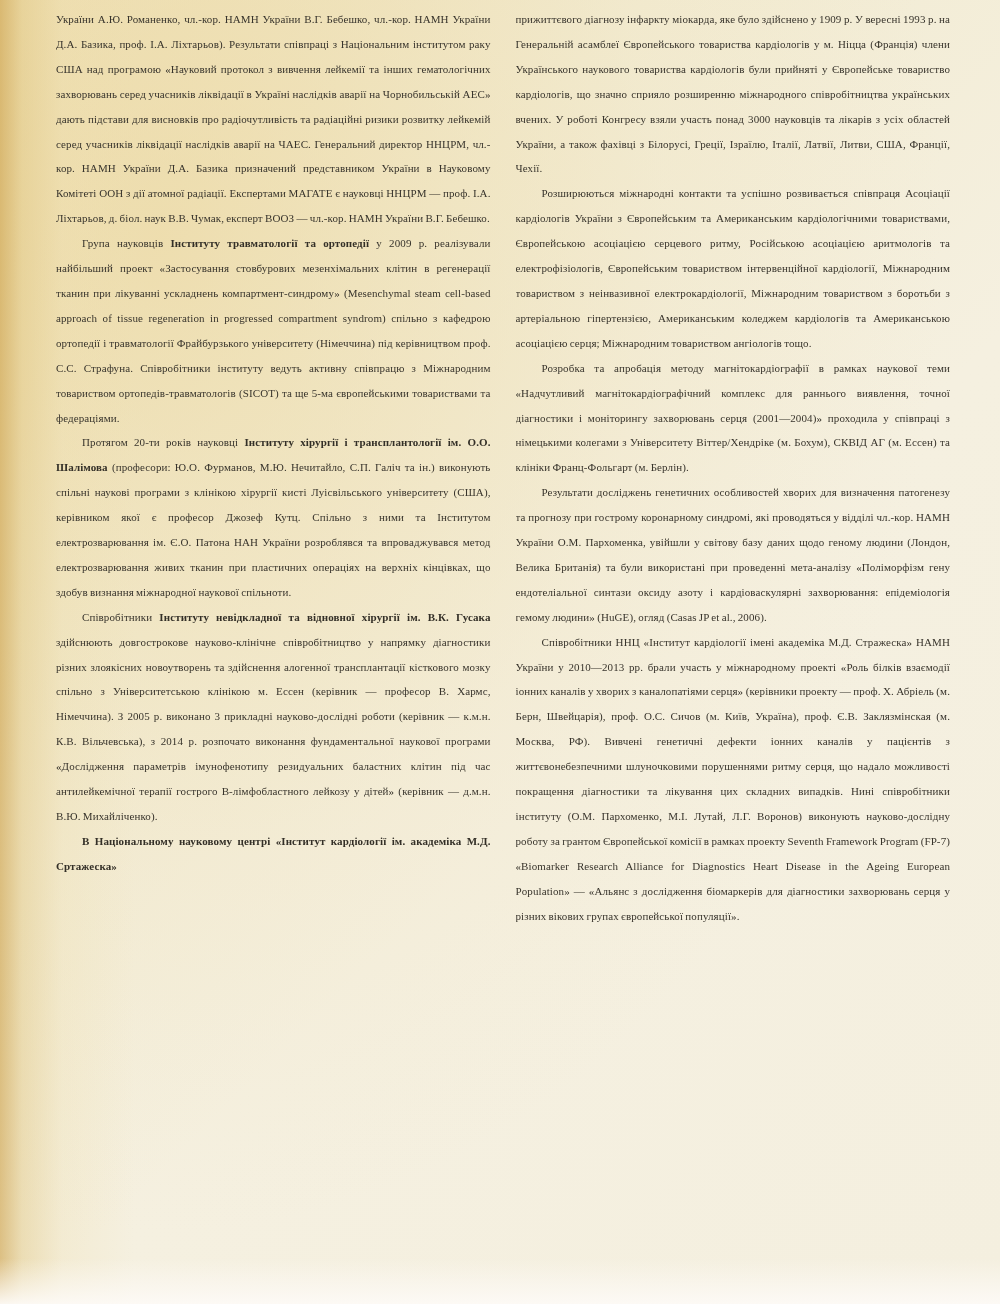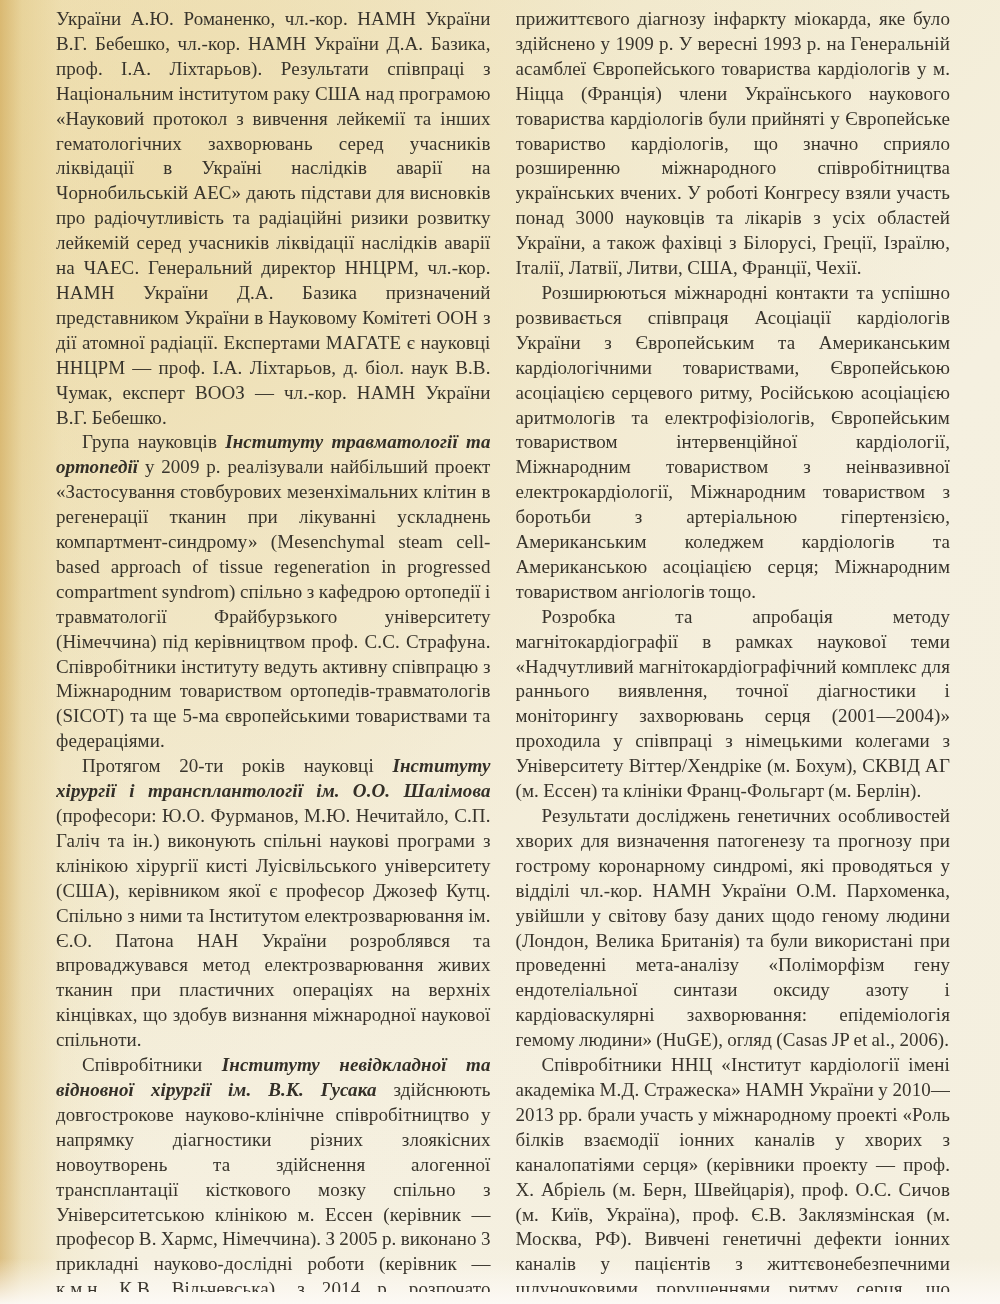--- a/index.html
+++ b/index.html
@@ -9,21 +9,21 @@
   }
   .page {
     position: relative;
     width: 1000px;
     height: 1304px;
     box-sizing: border-box;
     padding: 7px 50px 12px 56px;
     display: flex;
     gap: 25px;
     font-family: "Liberation Serif", "DejaVu Serif", serif;
-    font-size: 19px;
+    font-size: 11px;
     line-height: 24.9px;
     letter-spacing: 0.1px;
     word-spacing: -0.6px;
     text-align: justify;
     hyphens: auto;
     -webkit-hyphens: auto;
     color: #38342c;
     background-color: #f3eedb;
     background-image:
       linear-gradient(to bottom, rgba(252,249,244,0) 96.5%, rgba(253,250,246,0.95) 100%),
@@ -38,21 +38,20 @@
   }
   .col p {
     margin: 0;
   }
   .col p.indent {
     text-indent: 26px;
   }
   .run-bold {
     font-weight: bold;
     color: #332f27;
-    font-style: italic;
   }
 </style>
 </head>
 <body>
 
 <div class="page">
   <div class="col">
       <p><span>України А.Ю. Романенко, чл.-кор. НАМН України В.Г. Бебешко, чл.-кор. НАМН України Д.А. Базика, проф. І.А. Ліхтарьов). Результати співпраці з Національним інститутом раку США над програмою «Науковий протокол з вивчення лейкемії та інших гематологічних захворювань серед учасників ліквідації в Україні наслідків аварії на Чорнобильській АЕС» дають підстави для висновків про радіочутливість та радіаційні ризики розвитку лейкемій серед учасників ліквідації наслідків аварії на ЧАЕС. Генеральний директор ННЦРМ, чл.-кор. НАМН України Д.А. Базика призначений представником України в Науковому Комітеті ООН з дії атомної радіації. Експертами МАГАТЕ є науковці ННЦРМ — проф. І.А. Ліхтарьов, д. біол. наук В.В. Чумак, експерт ВООЗ — чл.-кор. НАМН України В.Г. Бебешко.</span></p>
       <p class="indent"><span>Група науковців </span><span class="run-bold">Інституту травматології та ортопедії</span><span> у 2009 р. реалізували найбільший проект «Застосування стовбурових мезенхімальних клітин в регенерації тканин при лікуванні ускладнень компартмент-синдрому» (Mesenchymal steam cell-based approach of tissue regeneration in progressed compartment syndrom) спільно з кафедрою ортопедії і травматології Фрайбурзького університету (Німеччина) під керівництвом проф. С.С. Страфуна. Співробітники інституту ведуть активну співпрацю з Міжнародним товариством ортопедів-травматологів (SICOT) та ще 5-ма європейськими товариствами та федераціями.</span></p>
       <p class="indent"><span>Протягом 20-ти років науковці </span><span class="run-bold">Інституту хірургії і трансплантології ім. О.О. Шалімова</span><span> (професори: Ю.О. Фурманов, М.Ю. Нечитайло, С.П. Галіч та ін.) виконують спільні наукові програми з клінікою хірургії кисті Луісвільського університету (США), керівником якої є професор Джозеф Кутц. Спільно з ними та Інститутом електрозварювання ім. Є.О. Патона НАН України розроблявся та впроваджувався метод електрозварювання живих тканин при пластичних операціях на верхніх кінцівках, що здобув визнання міжнародної наукової спільноти.</span></p>

